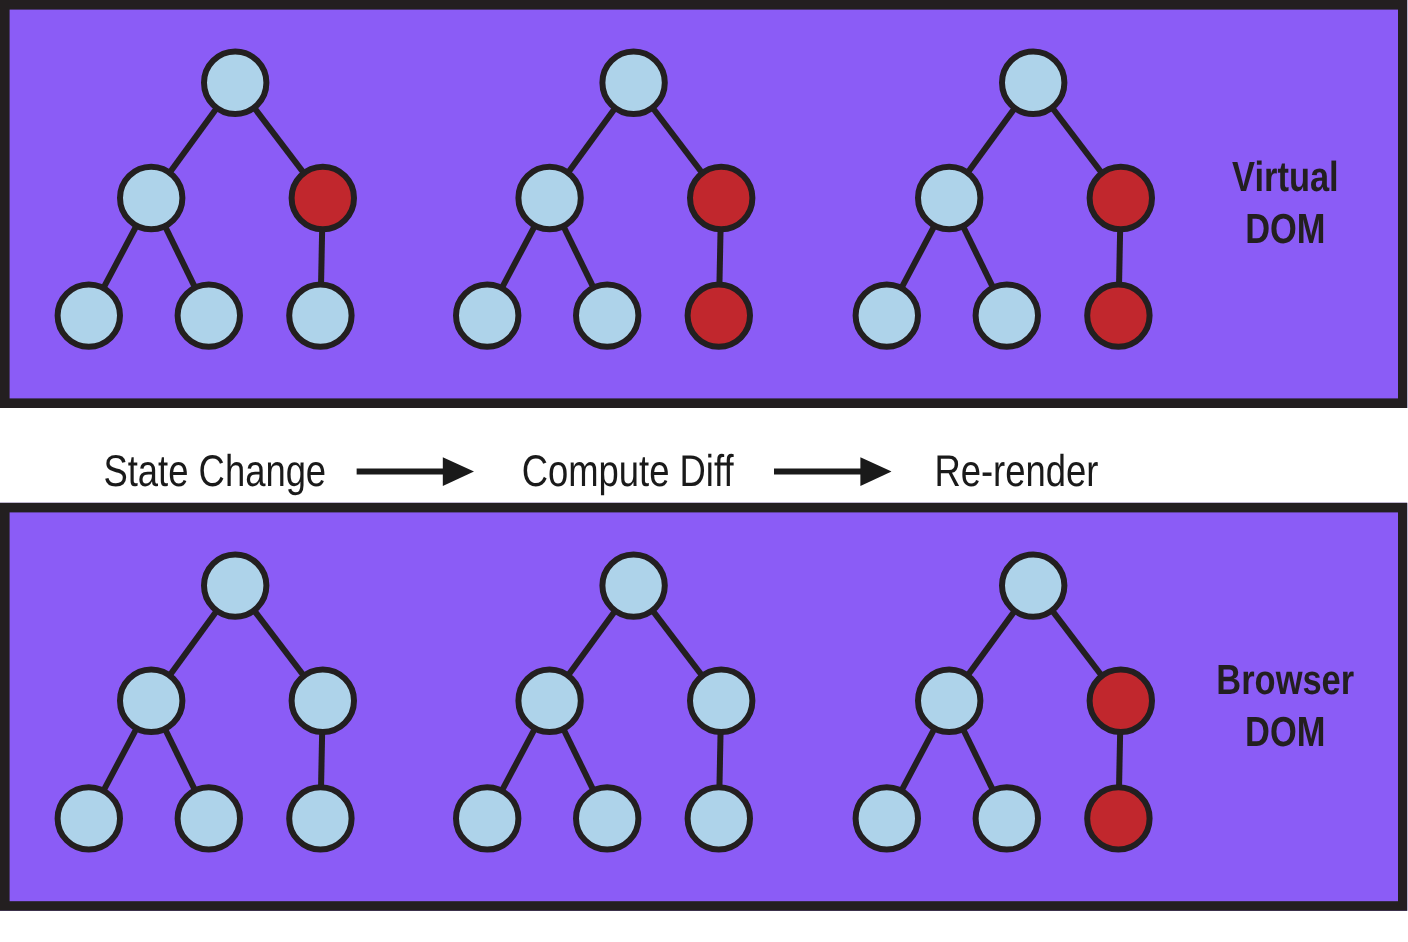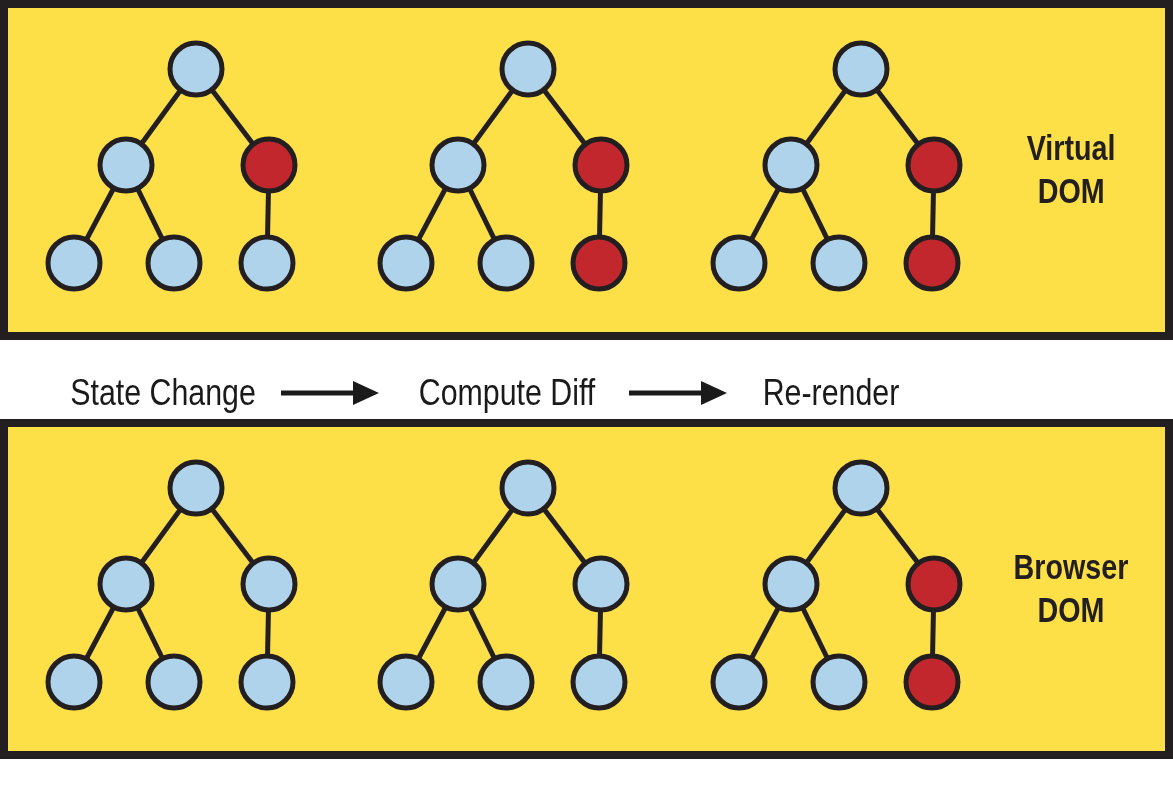--- a/index.html
+++ b/index.html
@@ -15,21 +15,21 @@
     background: #ffffff;
     overflow: hidden;
   }
   .panel {
     position: absolute;
     left: 0;
     width: 1173px;
     height: 340px;
     border: 8px solid #231f20;
     box-sizing: border-box;
-    background: #fde047;
+    background: #8b5cf6;
   }
   .panel-top { top: 0; }
   .panel-bottom { top: 419px; }
   .trees-svg {
     position: absolute;
     left: 0;
     top: 0;
     width: 1157px;
     height: 324px;
   }
@@ -46,21 +46,21 @@
     color: #231f20;
   }
   .condensed {
     display: inline-block;
     transform: scaleX(0.82);
     transform-origin: center;
     white-space: nowrap;
   }
   .flow-row {
     position: absolute;
-    left: 0;
+    left: 16px;
     top: 340px;
     width: 1071px;
     height: 105px;
   }
   .flow-label {
     position: absolute;
     top: 50%;
     transform: translate(-50%, -50%) scaleX(0.82);
     font-size: 37px;
     color: #1a1a1a;

